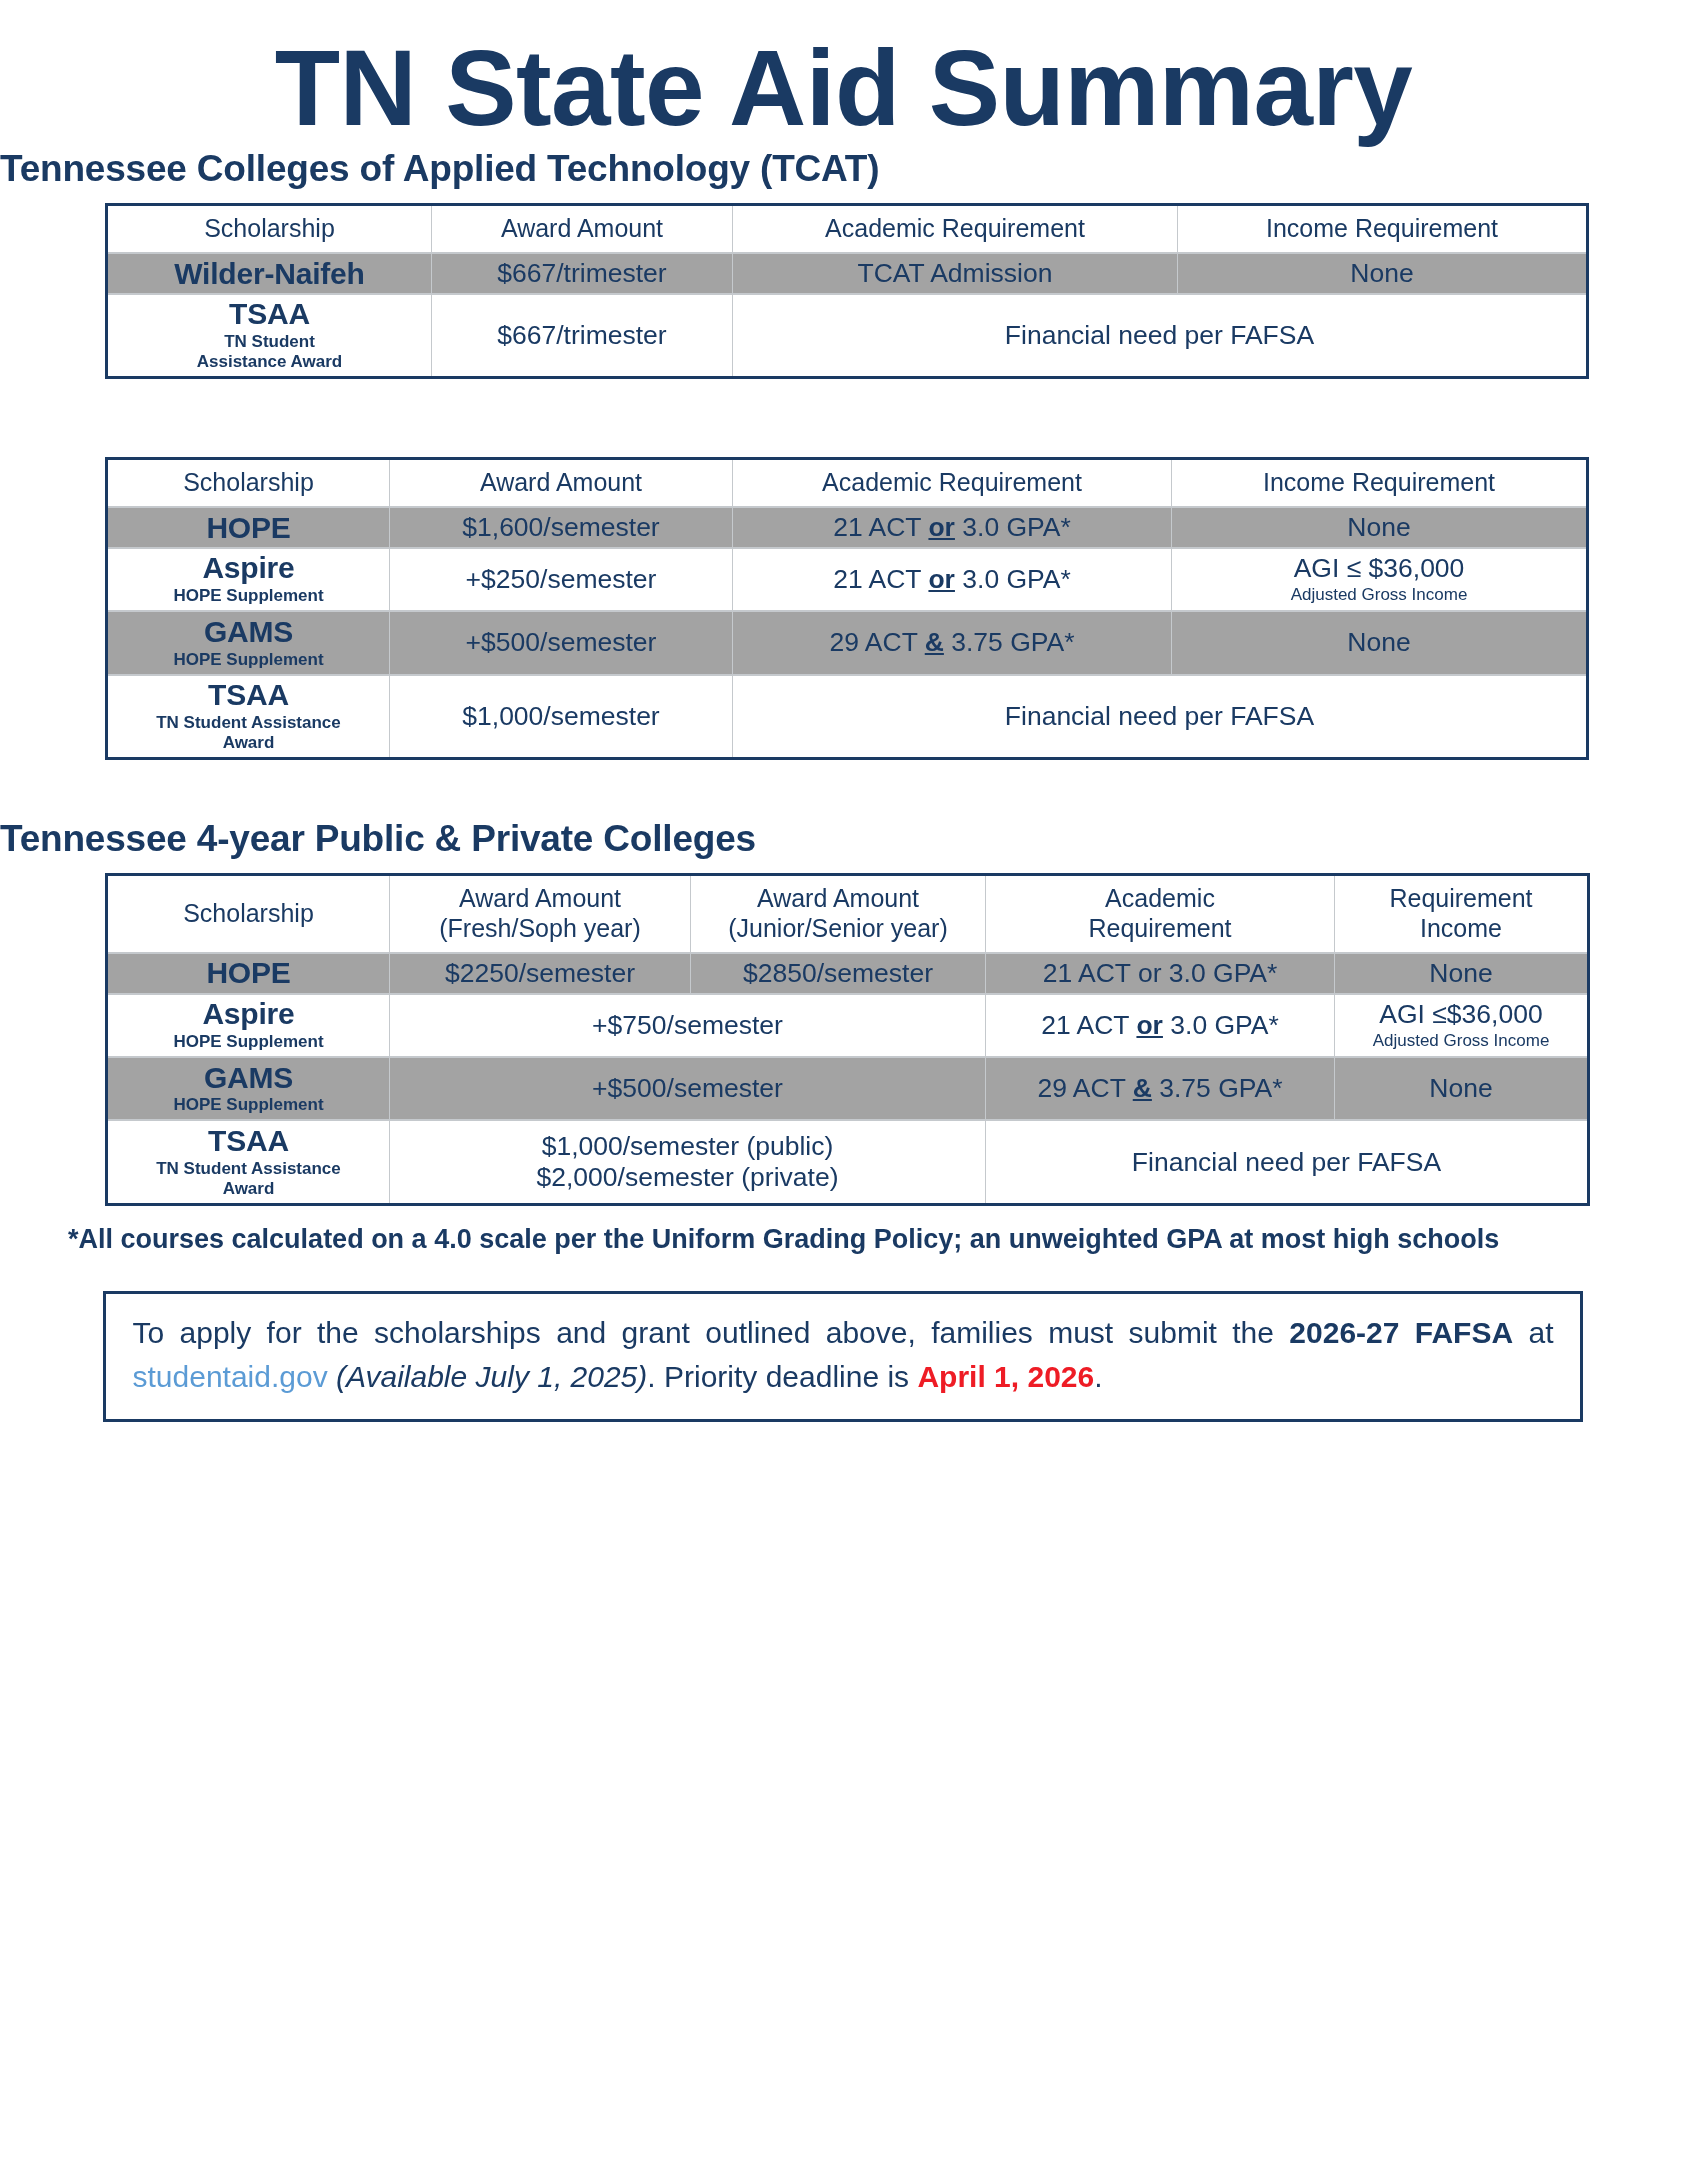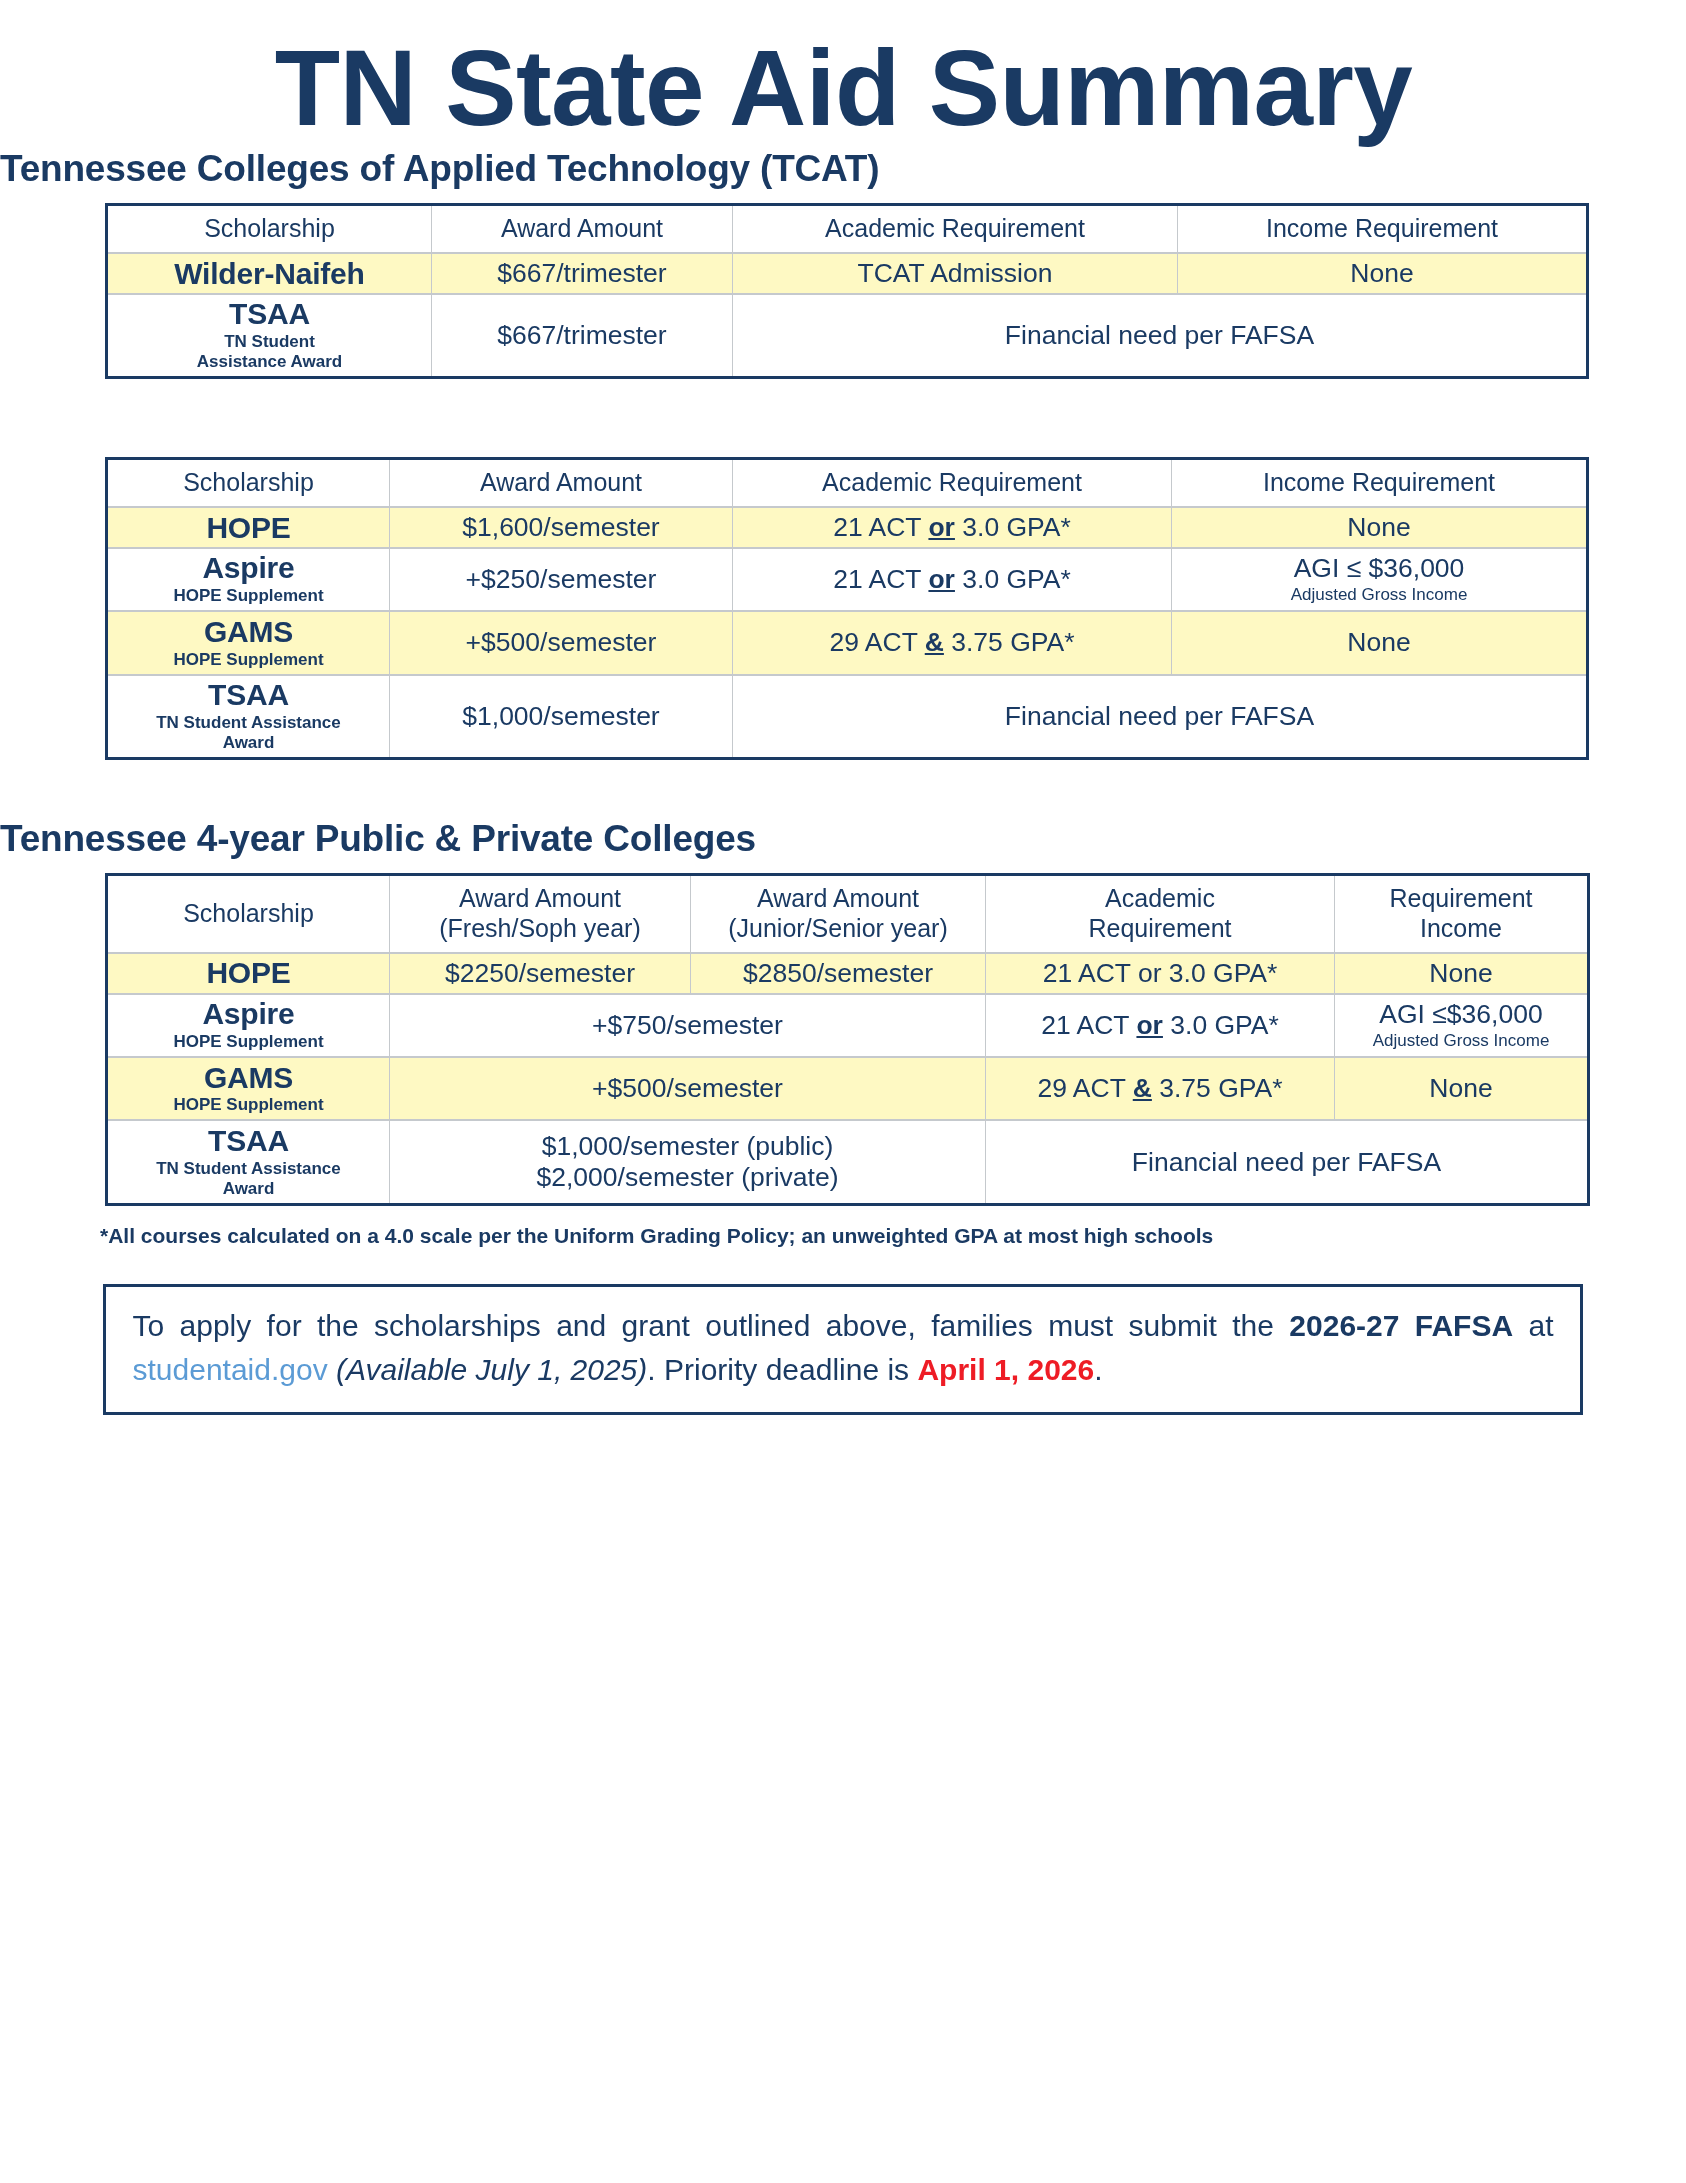--- a/index.html
+++ b/index.html
@@ -70,21 +70,21 @@
   }
 
   table.aid tr.headrow td {
     border-top: none;
     border-bottom: 2.4px solid #c5c9cd;
     font-size: 25px;
     padding-top: 8.4px;
     padding-bottom: 8.4px;
   }
 
-  table.aid tr.shaded td { background: #fef9c3; }
+  table.aid tr.shaded td { background: #a3a3a3; }
 
   td.left {
     text-align: left;
     padding-left: 9.6px;
   }
 
   .sname {
     font-size: 30px;
     font-weight: bold;
     display: block;
@@ -126,23 +126,23 @@
   
   .t3 { width: 1480px; }
   .t3 col.c1 { width: 283px; }
   .t3 col.c2 { width: 301px; }
   .t3 col.c3 { width: 295px; }
   .t3 col.c4 { width: 349px; }
   .t3 col.c5 { width: 254px; }
 
   .footnote {
     color: #1a3a63;
-    font-size: 21px;
-    font-weight: bold;
-    margin-left: 100px;
+    font-size: 27px;
+    font-weight: bold;
+    margin-left: 68px;
     margin-top: 18px;
   }
 
   
   .callout {
     margin: 36px 103px 0 103px;
     width: 1480px;
     border: 3px solid #1a3a63;
     padding: 17px 26.5px 20.4px 26.5px;
     color: #1a3a63;

